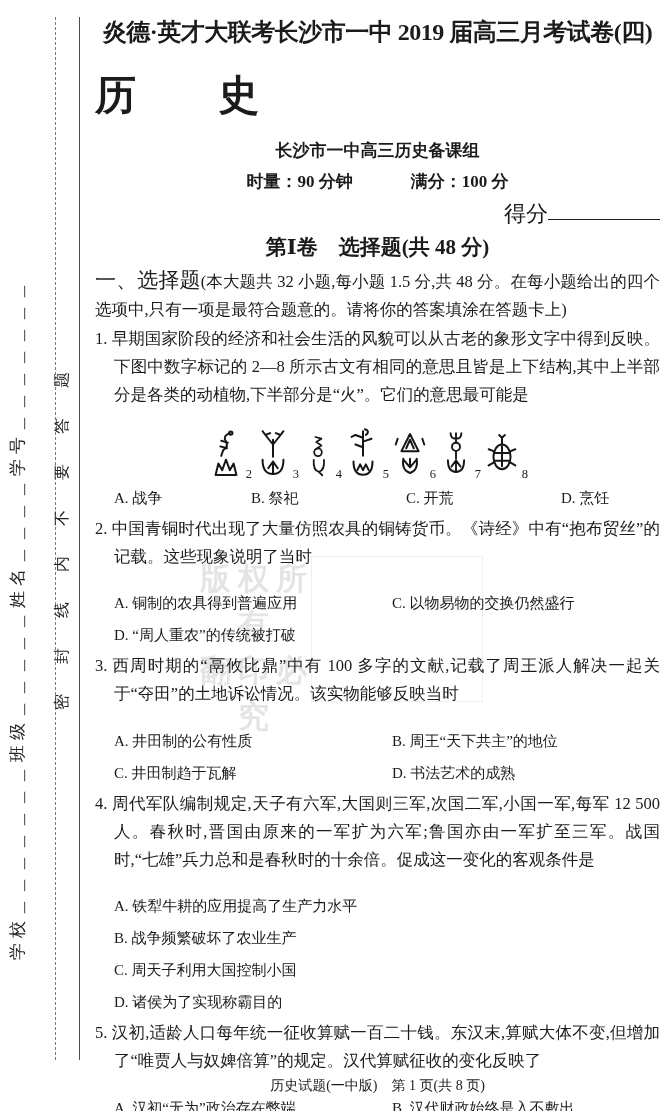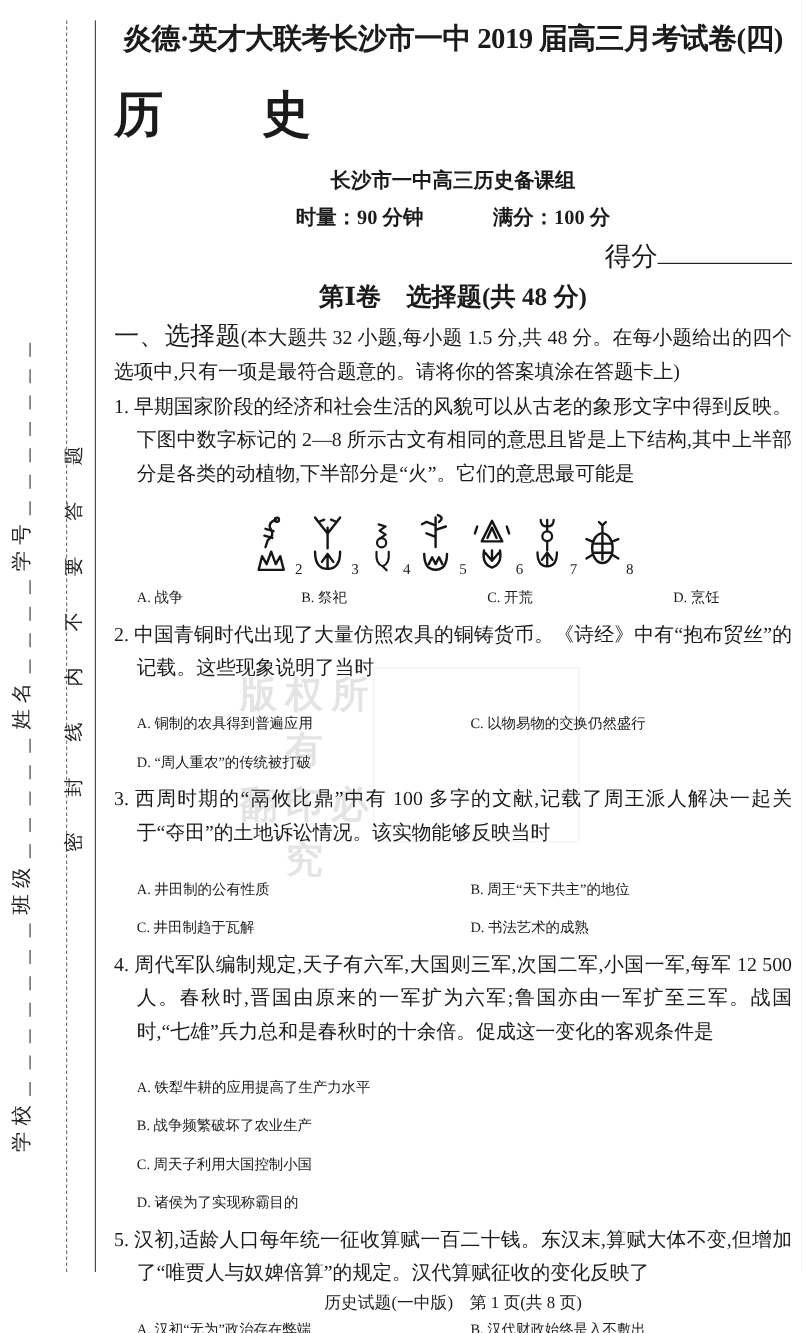--- a/index.html
+++ b/index.html
@@ -43,21 +43,21 @@
   .score-line { margin-top:6px; display:flex; justify-content:flex-end;
     align-items:flex-start; font-size:22px; font-weight:normal;
     font-family:"Liberation Sans","DejaVu Sans",sans-serif; }
   .score-underline { display:inline-block; width:112px; border-bottom:1.5px solid #222; height:20px; }
   .section-title { margin-top:4px; text-align:center; font-size:21px; font-weight:bold; }
   .intro { margin-top:5px; font-size:16.5px; line-height:28px; text-align:justify; }
   .intro .lead { font-weight:normal; font-size:21px; }
   
   .question { margin-top:1px; font-size:16.5px; line-height:28px; text-align:justify;
     padding-left:19px; text-indent:-19px; }
-  .options { margin-left:19px; font-size:12px; }
+  .options { margin-left:19px; font-size:15px; }
   .option { display:block; line-height:32px; white-space:nowrap; }
   .options.layout-row4 { display:grid; grid-template-columns:137px 155px 155px auto; }
   .options.layout-grid2 { display:grid; grid-template-columns:278px auto; }
   .options.layout-stack { display:block; }
   
   .glyph-row { display:flex; align-items:flex-end; gap:9px; margin:4px 0 2px 112px; }
   .glyph { position:relative; display:inline-block; }
   .glyph svg { display:block; }
   .glyph-num { position:absolute; right:-7px; bottom:-2px; font-size:12.5px; }
   

